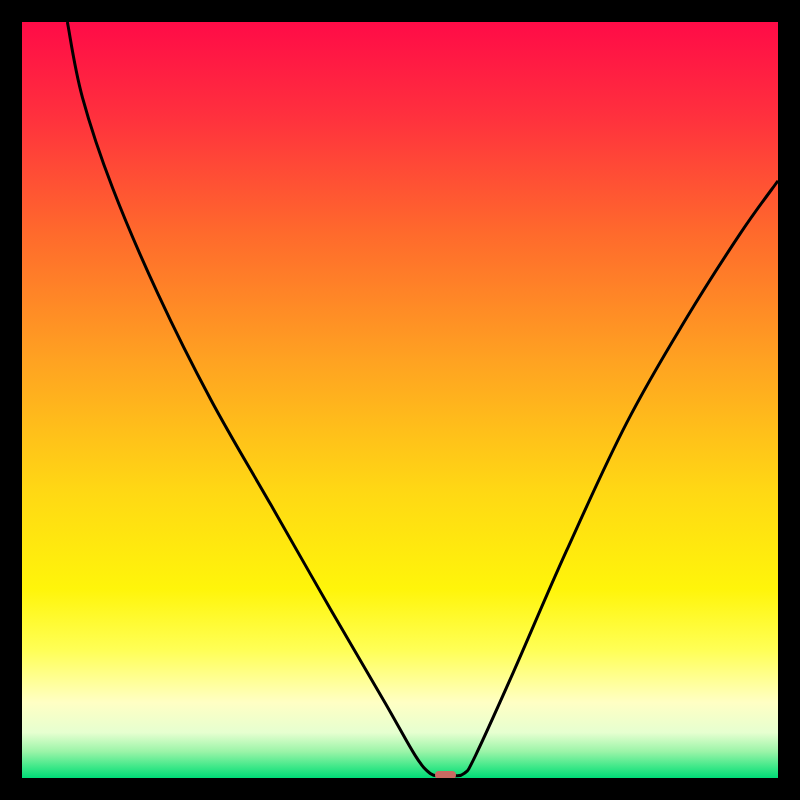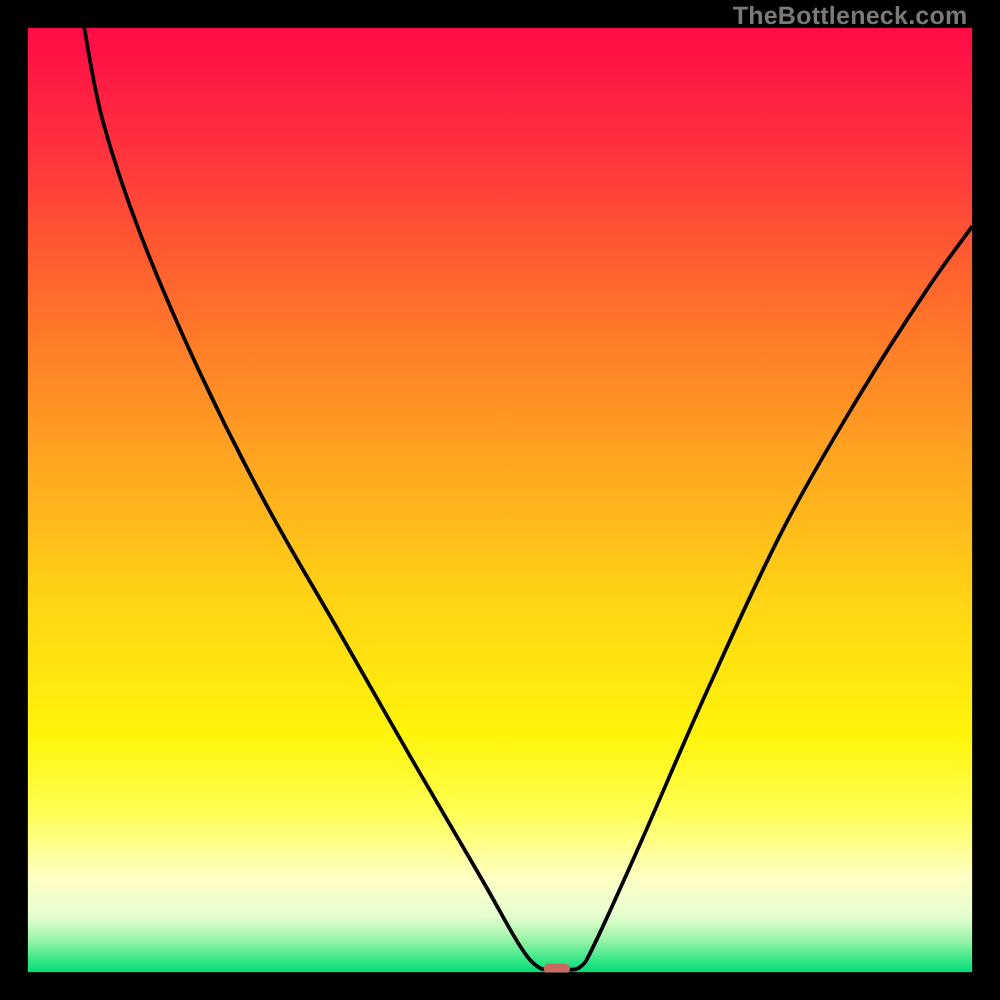--- a/index.html
+++ b/index.html
@@ -54,21 +54,20 @@
     font-size: 20px;
     font-weight: 600;
     letter-spacing: 0.2px;
     user-select: none;
   }
 </style>
 </head>
 <body>
 
 <div class="frame">
-  <div class="watermark">TheBottleneck.com</div>
 
   <div class="plot-area">
     <svg class="gradient" viewBox="0 0 100 100" preserveAspectRatio="none">
       <defs>
         <linearGradient id="bg-grad" x1="0" y1="0" x2="0" y2="1">
             <stop offset="0.00%" stop-color="#ff0b47"></stop>
             <stop offset="12.00%" stop-color="#ff2f3e"></stop>
             <stop offset="28.00%" stop-color="#ff6a2c"></stop>
             <stop offset="45.00%" stop-color="#ffa321"></stop>
             <stop offset="62.00%" stop-color="#ffd814"></stop>

